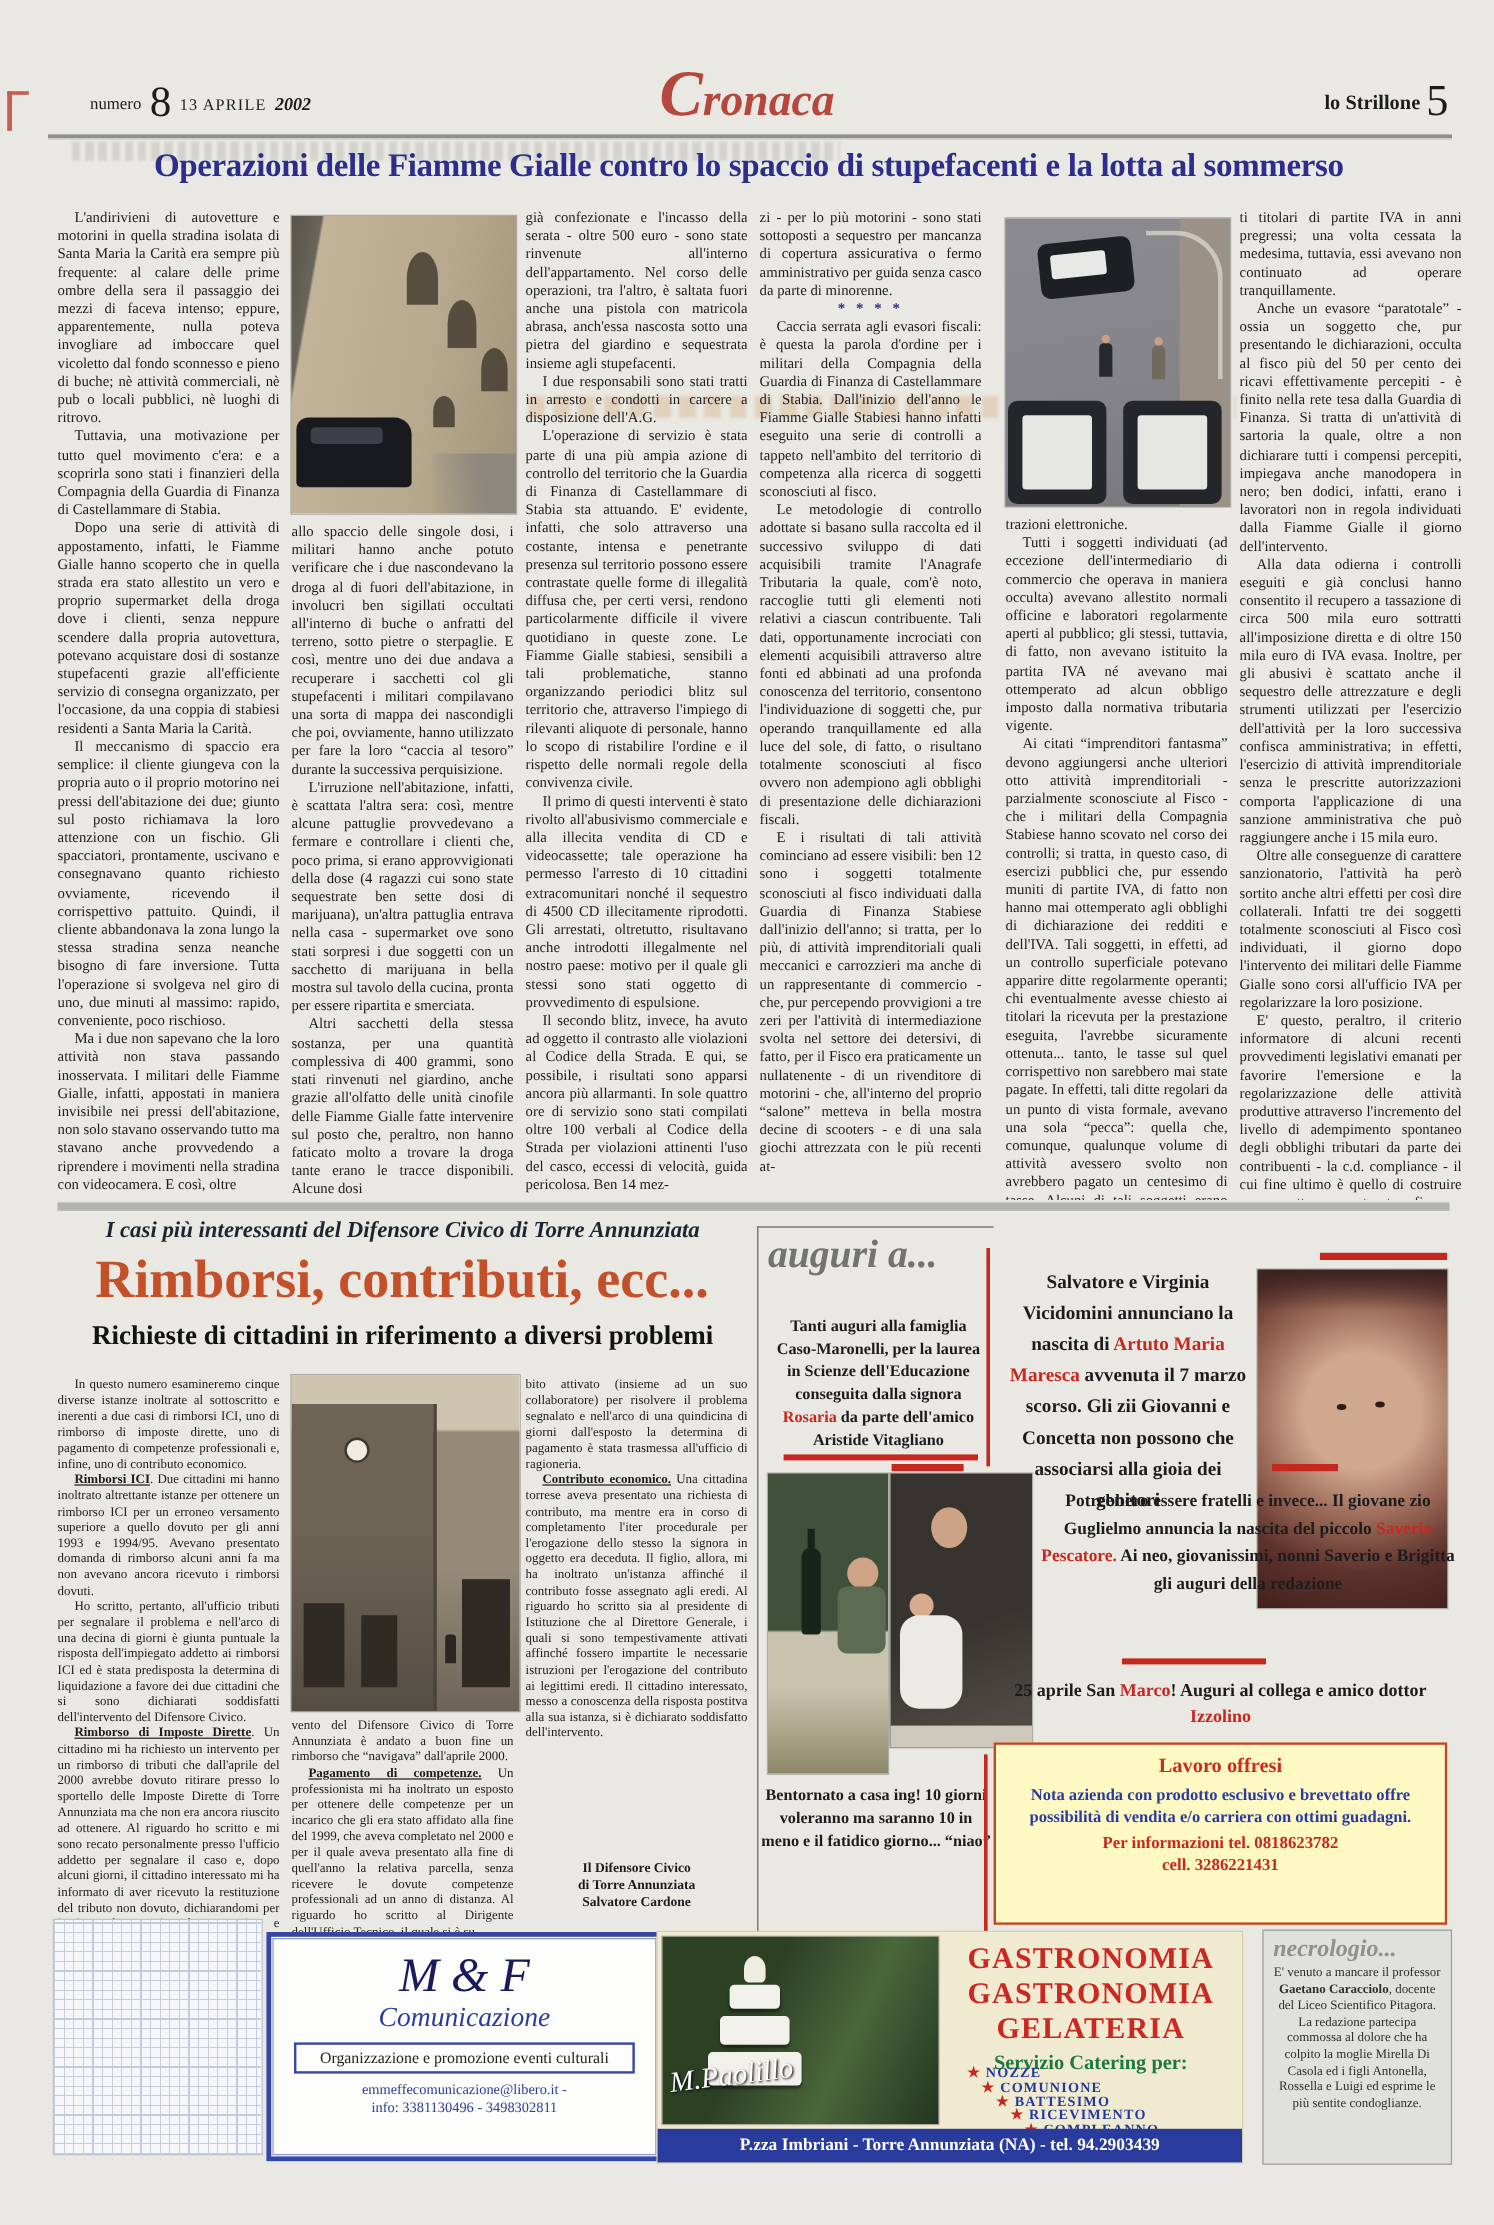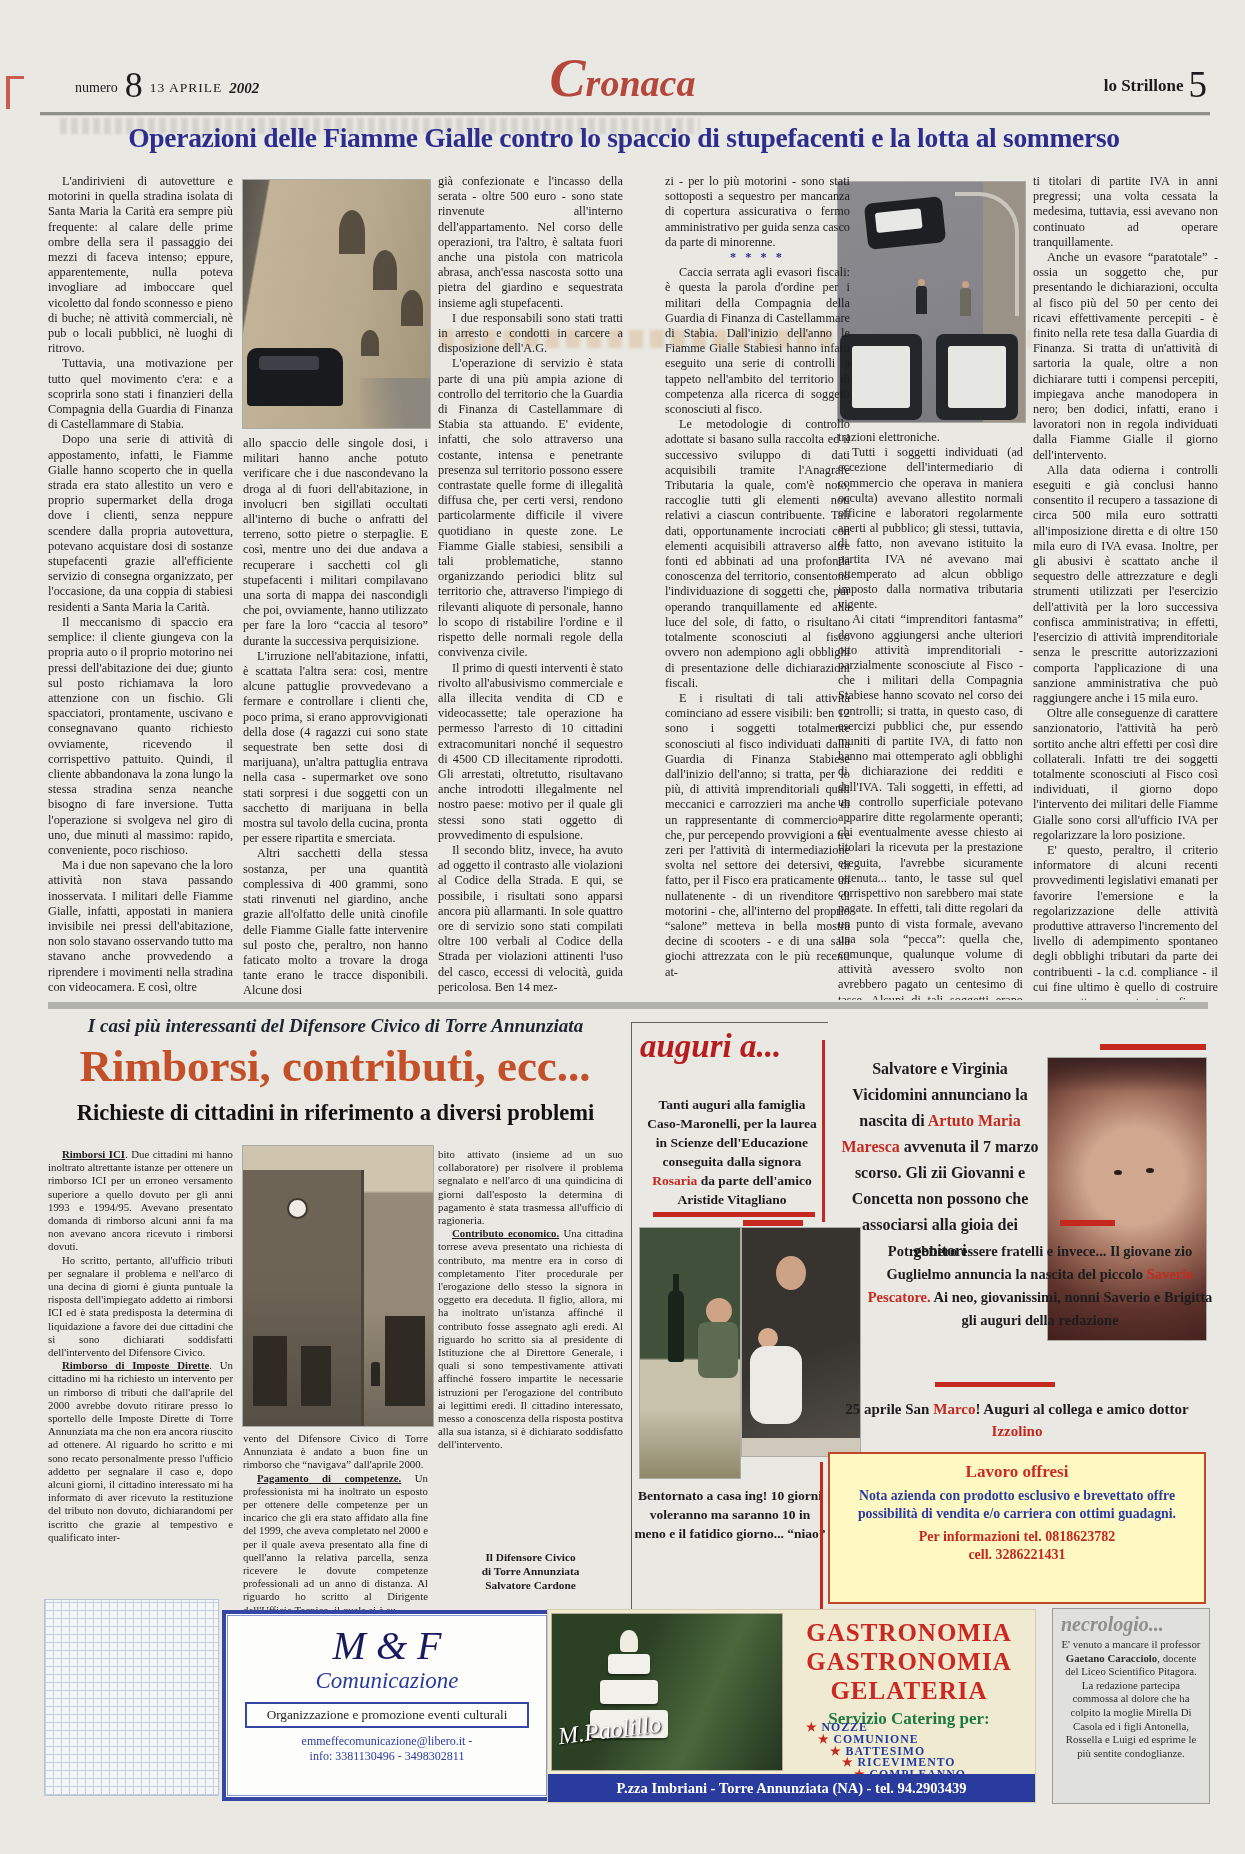--- a/index.html
+++ b/index.html
@@ -87,21 +87,21 @@
       font-size:19px;color:#1e2430;}
   .headline2{left:40px;top:1040px;width:590px;text-align:center;font-weight:bold;font-size:45px;
       line-height:52px;color:#c4502a;}
   .subhead2{left:48px;top:1100px;width:575px;text-align:center;font-weight:bold;font-size:22.5px;color:#121212;}
   .signature{left:438px;top:1550px;width:185px;text-align:center;font-weight:bold;font-size:11.3px;line-height:14px;}
   .signature p{margin:0;text-indent:0;}
   .vline1{left:631px;top:1022px;width:1px;height:610px;background:#60605c;}
   .hline-aug{left:631px;top:1022px;width:197px;height:1px;background:#60605c;}
   .redv{background:#c5281f;width:3px;}
   .redrule{background:#c5281f;height:5px;}
-  .aug-head{left:640px;top:1028px;width:182px;font-size:33px;font-style:italic;font-weight:bold;color:#b91c1c;}
+  .aug-head{left:640px;top:1028px;width:182px;font-size:33px;font-style:italic;font-weight:bold;color:#737373;}
   .aug-item{width:176px;text-align:center;font-weight:bold;font-size:13.5px;line-height:19px;}
   .ann{font-weight:bold;text-align:center;}
   .jobbox{left:828px;top:1452px;width:374px;height:148px;background:#fef9c3;border:2px solid #c0482a;text-align:center;}
   .jobbox .jtitle{color:#cc2a22;font-weight:bold;font-size:17px;margin-top:8px;}
   .jobbox .jbody{color:#2a3b9e;font-weight:bold;font-size:13.8px;line-height:18px;margin:5px 14px 0 14px;}
   .jobbox .jtel{color:#c5281f;font-weight:bold;font-size:14px;margin-top:6px;}
   .jobbox .jcell{color:#c5281f;font-weight:bold;font-size:14px;margin-top:2px;}
   .necro{left:1052px;top:1608px;width:156px;height:194px;background:#e0e0dd;border:1px solid #9a9a96;}
   .necro .ntitle{color:#8f8f8b;font-style:italic;font-weight:bold;font-size:20px;margin:4px 0 2px 8px;}
   .necro .nbody{font-size:10.8px;line-height:13.6px;text-align:center;margin:0 5px;color:#2e2e2e;}
@@ -181,21 +181,21 @@
     <p>L'irruzione nell'abitazione, infatti, è scattata l'altra sera: così, mentre alcune pattuglie provvedevano a fermare e controllare i clienti che, poco prima, si erano approvvigionati della dose (4 ragazzi cui sono state sequestrate ben sette dosi di marijuana), un'altra pattuglia entrava nella casa - supermarket ove sono stati sorpresi i due soggetti con un sacchetto di marijuana in bella mostra sul tavolo della cucina, pronta per essere ripartita e smerciata.</p>
     <p>Altri sacchetti della stessa sostanza, per una quantità complessiva di 400 grammi, sono stati rinvenuti nel giardino, anche grazie all'olfatto delle unità cinofile delle Fiamme Gialle fatte intervenire sul posto che, peraltro, non hanno faticato molto a trovare la droga tante erano le tracce disponibili. Alcune dosi</p>
   </div>
 <div class="abs ncol" style="left:438px;top:174px;height:826px;">
     <p class="cont">già confezionate e l'incasso della serata - oltre 500 euro - sono state rinvenute all'interno dell'appartamento. Nel corso delle operazioni, tra l'altro, è saltata fuori anche una pistola con matricola abrasa, anch'essa nascosta sotto una pietra del giardino e sequestrata insieme agli stupefacenti.</p>
     <p>I due responsabili sono stati tratti in arresto e condotti in carcere a disposizione dell'A.G.</p>
     <p>L'operazione di servizio è stata parte di una più ampia azione di controllo del territorio che la Guardia di Finanza di Castellammare di Stabia sta attuando. E' evidente, infatti, che solo attraverso una costante, intensa e penetrante presenza sul territorio possono essere contrastate quelle forme di illegalità diffusa che, per certi versi, rendono particolarmente difficile il vivere quotidiano in queste zone. Le Fiamme Gialle stabiesi, sensibili a tali problematiche, stanno organizzando periodici blitz sul territorio che, attraverso l'impiego di rilevanti aliquote di personale, hanno lo scopo di ristabilire l'ordine e il rispetto delle normali regole della convivenza civile.</p>
     <p>Il primo di questi interventi è stato rivolto all'abusivismo commerciale e alla illecita vendita di CD e videocassette; tale operazione ha permesso l'arresto di 10 cittadini extracomunitari nonché il sequestro di 4500 CD illecitamente riprodotti. Gli arrestati, oltretutto, risultavano anche introdotti illegalmente nel nostro paese: motivo per il quale gli stessi sono stati oggetto di provvedimento di espulsione.</p>
     <p>Il secondo blitz, invece, ha avuto ad oggetto il contrasto alle violazioni al Codice della Strada. E qui, se possibile, i risultati sono apparsi ancora più allarmanti. In sole quattro ore di servizio sono stati compilati oltre 100 verbali al Codice della Strada per violazioni attinenti l'uso del casco, eccessi di velocità, guida pericolosa. Ben 14 mez-</p>
   </div>
-<div class="abs ncol" style="left:633px;top:174px;height:826px;margin-left:32px;">
+<div class="abs ncol" style="left:633px;top:174px;height:826px;">
     <p class="cont">zi - per lo più motorini - sono stati sottoposti a sequestro per mancanza di copertura assicurativa o fermo amministrativo per guida senza casco da parte di minorenne.</p>
     <p class="stars">* * * *</p>
     <p>Caccia serrata agli evasori fiscali: è questa la parola d'ordine per i militari della Compagnia della Guardia di Finanza di Castellammare di Stabia. Dall'inizio dell'anno le Fiamme Gialle Stabiesi hanno infatti eseguito una serie di controlli a tappeto nell'ambito del territorio di competenza alla ricerca di soggetti sconosciuti al fisco.</p>
     <p>Le metodologie di controllo adottate si basano sulla raccolta ed il successivo sviluppo di dati acquisibili tramite l'Anagrafe Tributaria la quale, com'è noto, raccoglie tutti gli elementi noti relativi a ciascun contribuente. Tali dati, opportunamente incrociati con elementi acquisibili attraverso altre fonti ed abbinati ad una profonda conoscenza del territorio, consentono l'individuazione di soggetti che, pur operando tranquillamente ed alla luce del sole, di fatto, o risultano totalmente sconosciuti al fisco ovvero non adempiono agli obblighi di presentazione delle dichiarazioni fiscali.</p>
     <p>E i risultati di tali attività cominciano ad essere visibili: ben 12 sono i soggetti totalmente sconosciuti al fisco individuati dalla Guardia di Finanza Stabiese dall'inizio dell'anno; si tratta, per lo più, di attività imprenditoriali quali meccanici e carrozzieri ma anche di un rappresentante di commercio - che, pur percependo provvigioni a tre zeri per l'attività di intermediazione svolta nel settore dei detersivi, di fatto, per il Fisco era praticamente un nullatenente - di un rivenditore di motorini - che, all'interno del proprio “salone” metteva in bella mostra decine di scooters - e di una sala giochi attrezzata con le più recenti at-</p>
   </div>
 <div class="abs ncol" style="left:838px;top:430px;height:570px;">
     <p class="cont">trazioni elettroniche.</p>
     <p>Tutti i soggetti individuati (ad eccezione dell'intermediario di commercio che operava in maniera occulta) avevano allestito normali officine e laboratori regolarmente aperti al pubblico; gli stessi, tuttavia, di fatto, non avevano istituito la partita IVA né avevano mai ottemperato ad alcun obbligo imposto dalla normativa tributaria vigente.</p>
     <p>Ai citati “imprenditori fantasma” devono aggiungersi anche ulteriori otto attività imprenditoriali - parzialmente sconosciute al Fisco - che i militari della Compagnia Stabiese hanno scovato nel corso dei controlli; si tratta, in questo caso, di esercizi pubblici che, pur essendo muniti di partite IVA, di fatto non hanno mai ottemperato agli obblighi di dichiarazione dei redditi e dell'IVA. Tali soggetti, in effetti, ad un controllo superficiale potevano apparire ditte regolarmente operanti; chi eventualmente avesse chiesto ai titolari la ricevuta per la prestazione eseguita, l'avrebbe sicuramente ottenuta... tanto, le tasse sul quel corrispettivo non sarebbero mai state pagate. In effetti, tali ditte regolari da un punto di vista formale, avevano una sola “pecca”: quella che, comunque, qualunque volume di attività avessero svolto non avrebbero pagato un centesimo di tasse. Alcuni di tali soggetti erano sta-</p>
@@ -217,20 +217,21 @@
 <div class="abs photo ph3" style="left:243px;top:1146px;width:190px;height:280px;">
   <div class="bld"></div>
   <div class="clock"></div>
   <div class="shop" style="left:10px;top:190px;width:34px;height:70px;"></div>
   <div class="shop" style="left:58px;top:200px;width:30px;height:60px;"></div>
   <div class="shop" style="left:142px;top:170px;width:40px;height:90px;"></div>
   <div class="per"></div>
 </div>
 
 <div class="abs ncol small" style="left:48px;top:1148px;height:478px;">
+    <p>In questo numero esamineremo cinque diverse istanze inoltrate al sottoscritto e inerenti a due casi di rimborsi ICI, uno di rimborso di imposte dirette, uno di pagamento di competenze professionali e, infine, uno di contributo economico.</p>
     <p><span class="m-bu">Rimborsi ICI</span>. Due cittadini mi hanno inoltrato altrettante istanze per ottenere un rimborso ICI per un erroneo versamento superiore a quello dovuto per gli anni 1993 e 1994/95. Avevano presentato domanda di rimborso alcuni anni fa ma non avevano ancora ricevuto i rimborsi dovuti.</p>
     <p>Ho scritto, pertanto, all'ufficio tributi per segnalare il problema e nell'arco di una decina di giorni è giunta puntuale la risposta dell'impiegato addetto ai rimborsi ICI ed è stata predisposta la determina di liquidazione a favore dei due cittadini che si sono dichiarati soddisfatti dell'intervento del Difensore Civico.</p>
     <p><span class="m-bu">Rimborso di Imposte Dirette</span>. Un cittadino mi ha richiesto un intervento per un rimborso di tributi che dall'aprile del 2000 avrebbe dovuto ritirare presso lo sportello delle Imposte Dirette di Torre Annunziata ma che non era ancora riuscito ad ottenere. Al riguardo ho scritto e mi sono recato personalmente presso l'ufficio addetto per segnalare il caso e, dopo alcuni giorni, il cittadino interessato mi ha informato di aver ricevuto la restituzione del tributo non dovuto, dichiarandomi per iscritto che grazie al tempestivo e qualificato inter-</p>
   </div>
 <div class="abs ncol small" style="left:243px;top:1432px;height:196px;">
     <p class="cont">vento del Difensore Civico di Torre Annunziata è andato a buon fine un rimborso che “navigava” dall'aprile 2000.</p>
     <p><span class="m-bu">Pagamento di competenze.</span> Un professionista mi ha inoltrato un esposto per ottenere delle competenze per un incarico che gli era stato affidato alla fine del 1999, che aveva completato nel 2000 e per il quale aveva presentato alla fine di quell'anno la relativa parcella, senza ricevere le dovute competenze professionali ad un anno di distanza. Al riguardo ho scritto al Dirigente dell'Ufficio Tecnico, il quale si è su-</p>
   </div>
 <div class="abs ncol small" style="left:438px;top:1148px;height:398px;">
     <p class="cont">bito attivato (insieme ad un suo collaboratore) per risolvere il problema segnalato e nell'arco di una quindicina di giorni dall'esposto la determina di pagamento è stata trasmessa all'ufficio di ragioneria.</p>

